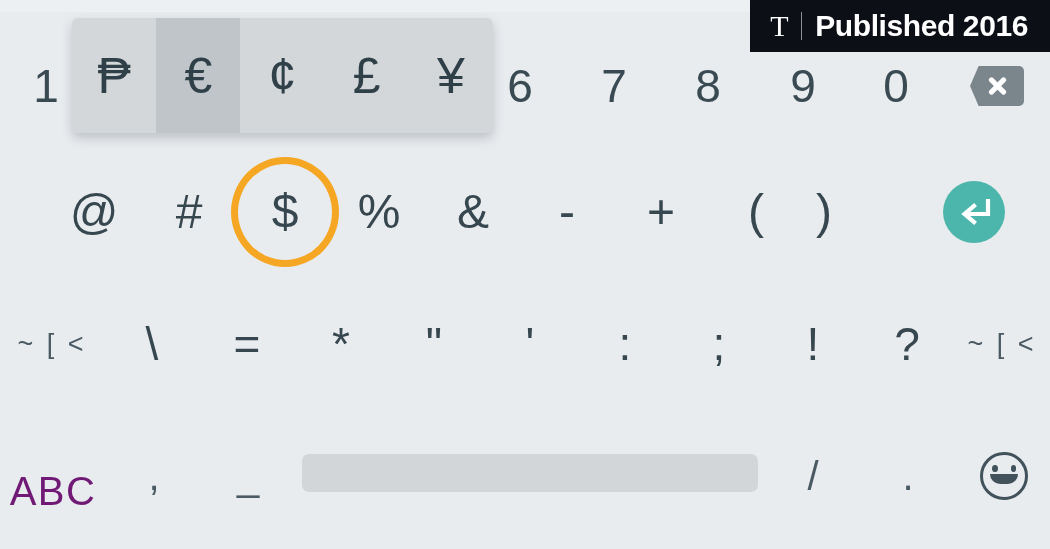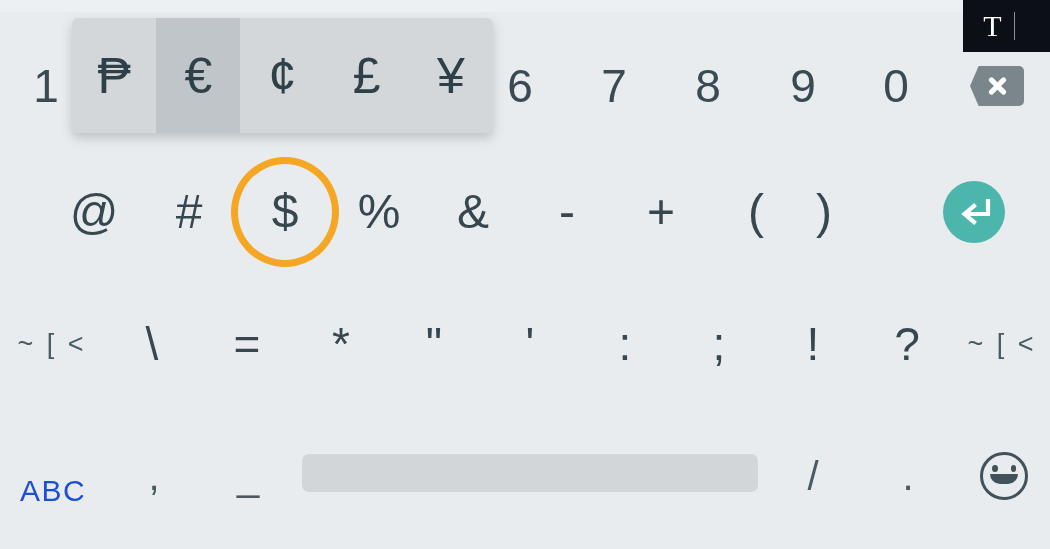--- a/index.html
+++ b/index.html
@@ -73,23 +73,23 @@
     font-weight: 400;
     color: #4A5A63;
   }
 
   .alt-toggle .key-label {
     font-size: 27px;
     letter-spacing: 3px;
     color: #4A5A63;
   }
   .abc-key .key-label {
-    font-size: 30px;
+    font-size: 40px;
     letter-spacing: 1.5px;
-    color: #1d4ed8;
+    color: #701a75;
     margin-top: 29px;
   }
 
   
   .backspace-shape {
     position: relative;
     width: 54px;
     height: 40px;
     background: #7B868C;
     clip-path: polygon(16% 0%, 100% 0%, 100% 100%, 16% 100%, 0% 50%);
@@ -400,15 +400,16 @@
     <div class="popup-key">
         <span class="key-label">¥</span>
       </div>
   </div>
 
   <div class="annotation-ring" style="left:231px; top:157px; width:108px; height:110px;"></div>
 
   <div class="nyt-badge">
     <span class="nyt-logo">T</span>
     <span class="nyt-divider"></span>
+    <span class="nyt-text">Published 2016</span>
   </div>
 
 </div>
 
 </body></html>

